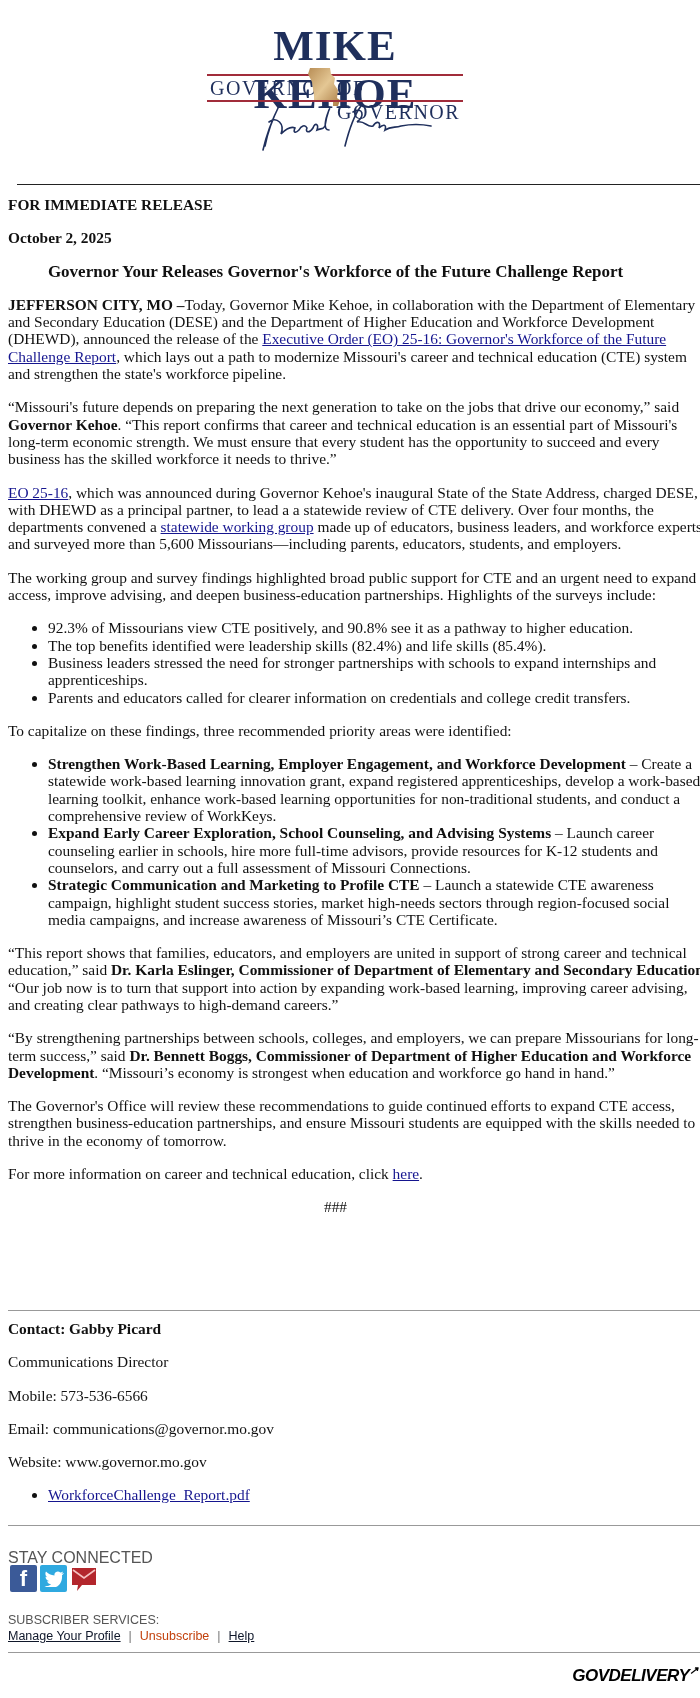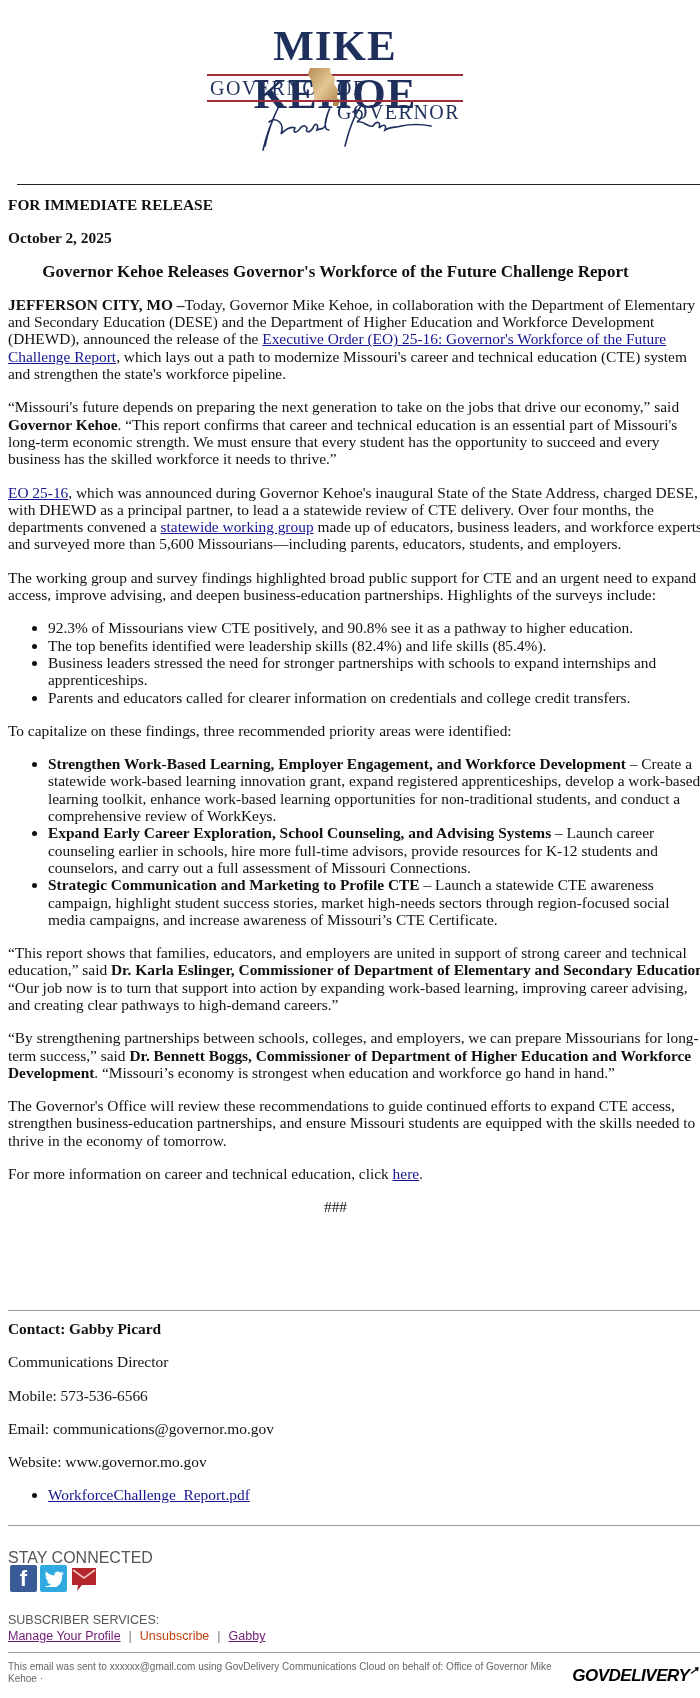--- a/index.html
+++ b/index.html
@@ -24,21 +24,21 @@
   .hr-gray { position: absolute; left: 8px; width: 692px; height: 1px; background: #999; }
   .footer { position: absolute; left: 8px; font-family: "Liberation Sans", sans-serif; color: #555; }
   .stay { top: 1549px; font-size: 16px; }
   .icons { position: absolute; left: 10px; top: 1565px; display: flex; gap: 3px; }
   .ico { width: 27px; height: 27px; border-radius: 2px; display: flex; align-items: center; justify-content: center; color: #fff; font-family: "Liberation Sans", sans-serif; font-weight: bold; }
   .ico.fb { background: #3b5a98; font-size: 22px; }
   .ico.tw { background: #2fa9e0; }
   .ico.em { background: transparent; width: 28px; }
   .subsvc { top: 1613px; font-size: 12.5px; }
   .sublinks { top: 1629px; font-size: 12.5px; }
-  .sublinks a { color: #701a75; }
+  .sublinks a { color: #0f172a; }
   .sublinks .sep { color: #777; margin: 0 8px; }
   .sublinks .unsub { color: #c2410c; }
   .legal { top: 1661px; font-size: 10px; line-height: 12px; color: #666; width: 560px; }
   .govd { position: absolute; right: 2px; top: 1664px; font-family: "Liberation Sans", sans-serif; font-weight: bold; font-style: italic; font-size: 17px; color: #000000; letter-spacing: -0.5px; }
 </style>
 </head>
 <body>
 
 <div class="logo-wrap">
   <div class="logo-name">MIKE KEHOE</div>
@@ -59,21 +59,21 @@
   <svg class="logo-sig" viewBox="0 0 190 50">
     <path d="M18 48 C22 30 30 12 34 4 M34 4 C26 20 22 34 20 44 M24 20 C32 14 40 22 36 32 C40 28 46 24 50 26 C48 30 50 32 54 28 C56 24 60 22 62 26 C60 30 64 32 68 26 C70 20 74 22 72 28 C76 26 78 28 80 24 C82 10 86 4 84 8 C80 18 78 28 84 28 M100 44 C104 28 110 12 116 4 M108 10 C118 4 120 14 112 20 C120 18 122 26 128 24 C132 18 136 20 134 26 C138 22 142 22 140 28 C146 24 150 26 156 24 C166 22 176 22 186 24" fill="none" stroke="#1f2f5c" stroke-width="1.6" stroke-linecap="round"></path>
   </svg>
 </div>
 
 <div class="hr-top"></div>
 
 <div class="content">
   <p class="bold">FOR IMMEDIATE RELEASE</p>
   <p class="bold">October 2, 2025</p>
-  <p class="headline">Governor Kehoe Releases Governor's Workforce of the Future Challenge Report</p>
+  <p class="headline">Governor Your Releases Governor's Workforce of the Future Challenge Report</p>
 
   <p><span class="bold">JEFFERSON CITY, MO –</span><span>Today, Governor Mike Kehoe, in collaboration with the Department of Elementary and Secondary Education (DESE) and the Department of Higher Education and Workforce Development (DHEWD), announced the release of the </span><a href="#">Executive Order (EO) 25-16: Governor's Workforce of the Future Challenge Report</a><span>, which lays out a path to modernize Missouri's career and technical education (CTE) system and strengthen the state's workforce pipeline.</span></p>
 
   <p><span>“Missouri's future depends on preparing the next generation to take on the jobs that drive our economy,” said </span><span class="bold">Governor Kehoe</span><span>. “This report confirms that career and technical education is an essential part of Missouri's long-term economic strength. We must ensure that every student has the opportunity to succeed and every business has the skilled workforce it needs to thrive.”</span></p>
 
   <p><a href="#">EO 25-16</a><span>, which was announced during Governor Kehoe's inaugural State of the State Address, charged DESE, with DHEWD as a principal partner, to lead a a statewide review of CTE delivery. Over four months, the departments convened a </span><a href="#">statewide working group</a><span> made up of educators, business leaders, and workforce experts and surveyed more than 5,600 Missourians—including parents, educators, students, and employers.</span></p>
 
   <p>The working group and survey findings highlighted broad public support for CTE and an urgent need to expand access, improve advising, and deepen business-education partnerships. Highlights of the surveys include:</p>
 
   <ul class="blist">
@@ -130,21 +130,20 @@
   <div class="ico em">
     <svg width="28" height="28" viewBox="0 0 28 28">
         <path d="M2 3 L26 3 L26 20 L12 20 L7 26 L8 20 L2 20 Z" fill="#b3262c"></path>
         <path d="M3 5 L14 13 L25 5" fill="none" stroke="#f5c0c0" stroke-width="1.6"></path>
       </svg>
   </div>
 </div>
 
 <div class="footer subsvc">SUBSCRIBER SERVICES:</div>
 <div class="footer sublinks">
-  <a href="#">Manage Your Profile</a><span class="sep">|</span><span class="unsub">Unsubscribe</span><span class="sep">|</span><a href="#">Gabby</a>
+  <a href="#">Manage Your Profile</a><span class="sep">|</span><span class="unsub">Unsubscribe</span><span class="sep">|</span><a href="#">Help</a>
 </div>
 
 <div class="hr-gray" style="top:1652px;"></div>
 
 <div class="footer legal">
-  <div>This email was sent to xxxxxx@gmail.com using GovDelivery Communications Cloud on behalf of: Office of Governor Mike Kehoe ·</div>
 </div>
 <div class="govd"><span>GOVDELIVERY</span><sup style="font-size:11px;">↗</sup></div>
 
 </body></html>

